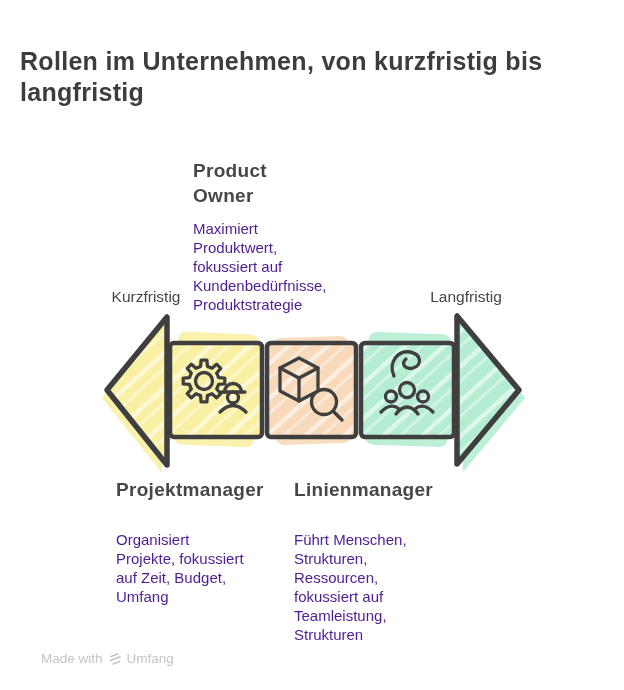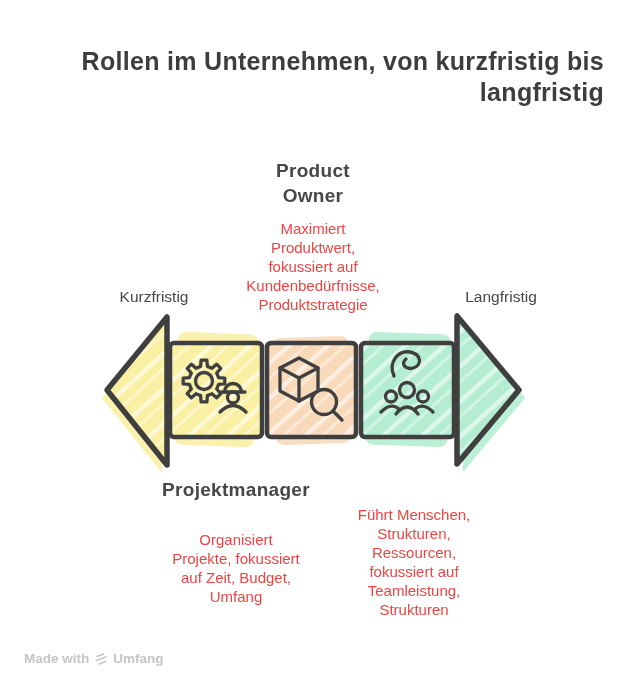--- a/index.html
+++ b/index.html
@@ -2,40 +2,40 @@
 <html><head>
 <meta charset="utf-8">
 <style>
   html,body{margin:0;padding:0;background:#fff;}
   .canvas{
     position:relative;width:624px;height:690px;background:#ffffff;overflow:hidden;
     font-family:"Liberation Sans",sans-serif;color:#454545;
   }
   .pre{white-space:pre-line;}
   .title{
-    position:absolute;top:46px;left:20px;width:584px;text-align:right;
+    position:absolute;top:46px;left:20px;width:584px;text-align:left;
     font-size:25px;line-height:31px;font-weight:700;color:#3d3d3d;letter-spacing:.3px;
   }
-  .role-block{position:absolute;text-align:center;}
+  .role-block{position:absolute;}
   .role-name{font-size:19px;line-height:25px;font-weight:700;color:#474747;letter-spacing:.3px;}
-  .role-desc{margin-top:11px;font-size:15px;line-height:19px;font-weight:400;color:#ef4444;}
+  .role-desc{margin-top:11px;font-size:15px;line-height:19px;font-weight:400;color:#4c1d95;}
   .po-block{top:158px;left:193px;width:240px;}
   .pm-block{top:477px;left:116px;width:240px;}
   .lm-block{top:477px;left:294px;width:240px;}
   .pm-block .role-desc,.lm-block .role-desc{margin-top:28px;}
   .edge-label{
     position:absolute;top:288px;width:160px;text-align:center;
     font-size:15.5px;font-weight:400;color:#474747;
   }
-  .edge-label.left{left:74px;}
-  .edge-label.right{left:421px;}
+  .edge-label.left{left:66px;}
+  .edge-label.right{left:386px;}
   .arrow-svg{position:absolute;left:0;top:0;width:624px;height:690px;pointer-events:none;}
   .footer{
-    position:absolute;left:24px;top:651px;display:flex;align-items:center;gap:5px;
-    font-size:13.5px;color:#c3c5c8;font-weight:700;
+    position:absolute;left:41px;top:651px;display:flex;align-items:center;gap:5px;
+    font-size:13.5px;color:#c3c5c8;font-weight:400;
   }
   .footer svg{display:block;}
 </style>
 </head>
 <body>
 
 <div class="canvas">
 
   <div class="title pre">Rollen im Unternehmen, von kurzfristig bis langfristig</div>
 
@@ -122,20 +122,21 @@
 
   <div class="role-block pm-block">
     <div class="role-name">Projektmanager</div>
     <div class="role-desc pre">Organisiert
 Projekte, fokussiert
 auf Zeit, Budget,
 Umfang</div>
   </div>
 
   <div class="role-block lm-block">
+    <div class="role-name">Linienmanager</div>
     <div class="role-desc pre">Führt Menschen,
 Strukturen,
 Ressourcen,
 fokussiert auf
 Teamleistung,
 Strukturen</div>
   </div>
 
   <div class="footer">
     <span>Made with</span>

